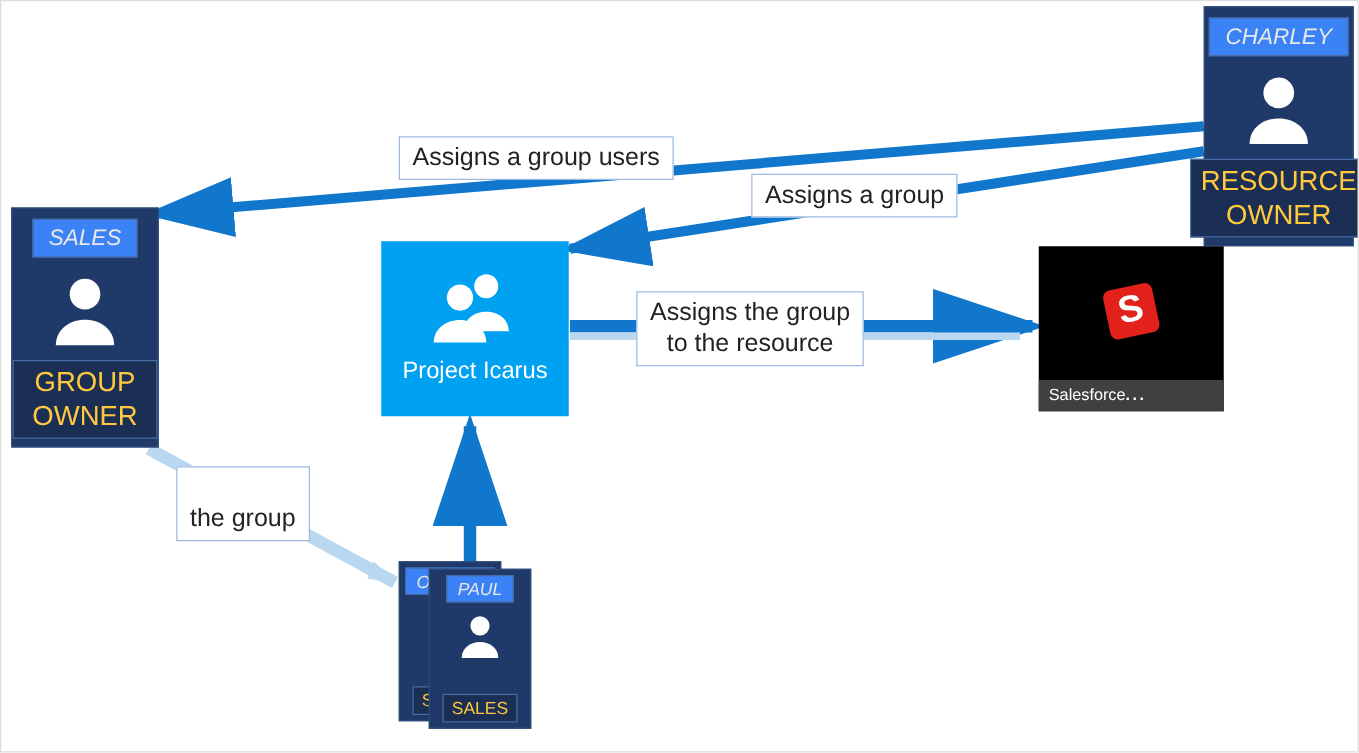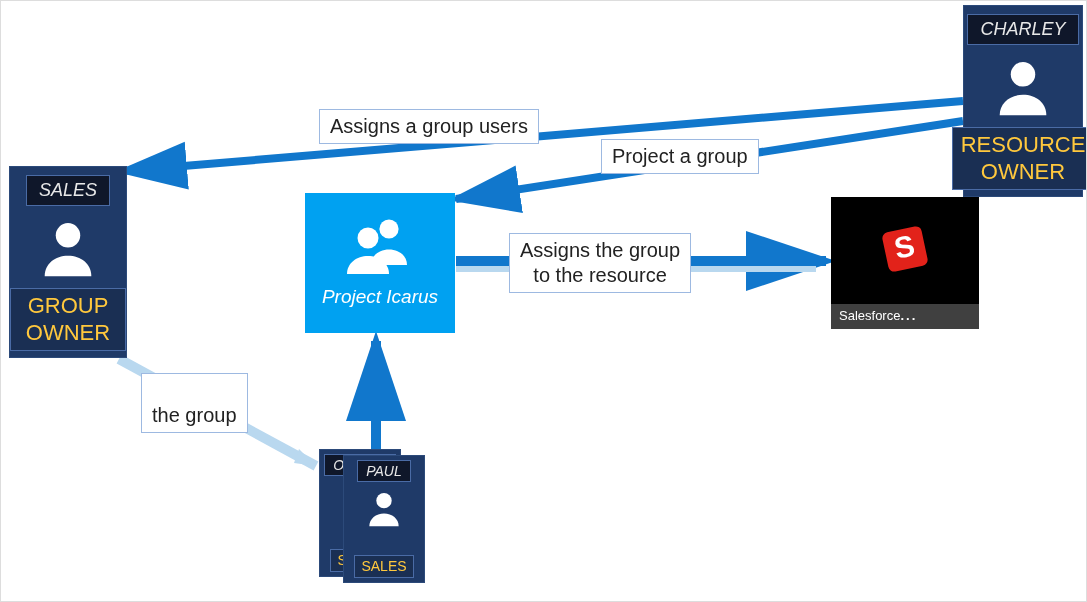--- a/index.html
+++ b/index.html
@@ -20,21 +20,21 @@
     position: absolute;
     background: #1f3a68;
     border: 1px solid #2c4a7a;
     color: #fff;
     display: flex;
     flex-direction: column;
     align-items: center;
     justify-content: flex-start;
   }
   .name-label {
-    background: #0f172a;
+    background: #3b82f6;
     border: 1px solid #4a6ba5;
     color: #e8e8e8;
     font-style: italic;
     font-size: 18px;
     padding: 4px 12px;
     margin-top: 8px;
   }
   .role-label {
     background: #1a2f53;
     border: 1px solid #4a6ba5;
@@ -143,21 +143,21 @@
 
   <div class="card" style="left:8px; top:165px; width:118px; height:192px;">
     <div class="name-label">SALES</div>
     <svg viewBox="0 0 24 24" width="70" height="70" style="margin-top:6px;">
       <circle cx="12" cy="8" r="4.2" class="person-icon"></circle>
       <path d="M4 22c0-4.2 3.6-7 8-7s8 2.8 8 7" class="person-icon"></path>
     </svg>
     <div class="role-label" style="margin-top:auto;">GROUP OWNER</div>
   </div>
 
-  <div class="group-tile" style="left:304px; top:192px; width:150px; height:140px;font-style:italic;">
+  <div class="group-tile" style="left:304px; top:192px; width:150px; height:140px;">
     <svg viewBox="0 0 24 24" width="72" height="72">
       <circle cx="15" cy="7" r="3.2" fill="#fff"></circle>
       <path d="M9 19c0-3.2 2.8-5.2 6-5.2s6 2 6 5.2" fill="#fff"></path>
       <circle cx="8" cy="10" r="3.5" fill="#fff"></circle>
       <path d="M1 22c0-3.6 3.2-6 7-6s7 2.4 7 6" fill="#fff"></path>
     </svg>
     <div class="group-caption">Project Icarus</div>
   </div>
 
   <div class="app-tile" style="left:830px; top:196px; width:148px; height:132px;">
@@ -185,21 +185,21 @@
   <div class="card small-card" style="left:342px; top:454px; width:82px; height:128px;">
     <div class="name-label">PAUL</div>
     <svg viewBox="0 0 24 24" width="44" height="44" style="margin-top:4px;">
       <circle cx="12" cy="8" r="4.2" class="person-icon"></circle>
       <path d="M4 22c0-4.2 3.6-7 8-7s8 2.8 8 7" class="person-icon"></path>
     </svg>
     <div class="role-label" style="margin-top:auto;">SALES</div>
   </div>
 
   <div class="label-box" style="left:318px; top:108px;">Assigns a group users</div>
-  <div class="label-box" style="left:600px; top:138px;">Project a group</div>
+  <div class="label-box" style="left:600px; top:138px;">Assigns a group</div>
   <div class="label-box" style="left:508px; top:232px;">
     <span>Assigns the group</span><br>
     <span>to the resource</span>
   </div>
   <div class="label-box" style="left:140px; top:372px;">
     <br>
     <span>the group</span>
   </div>
 
 </div>

